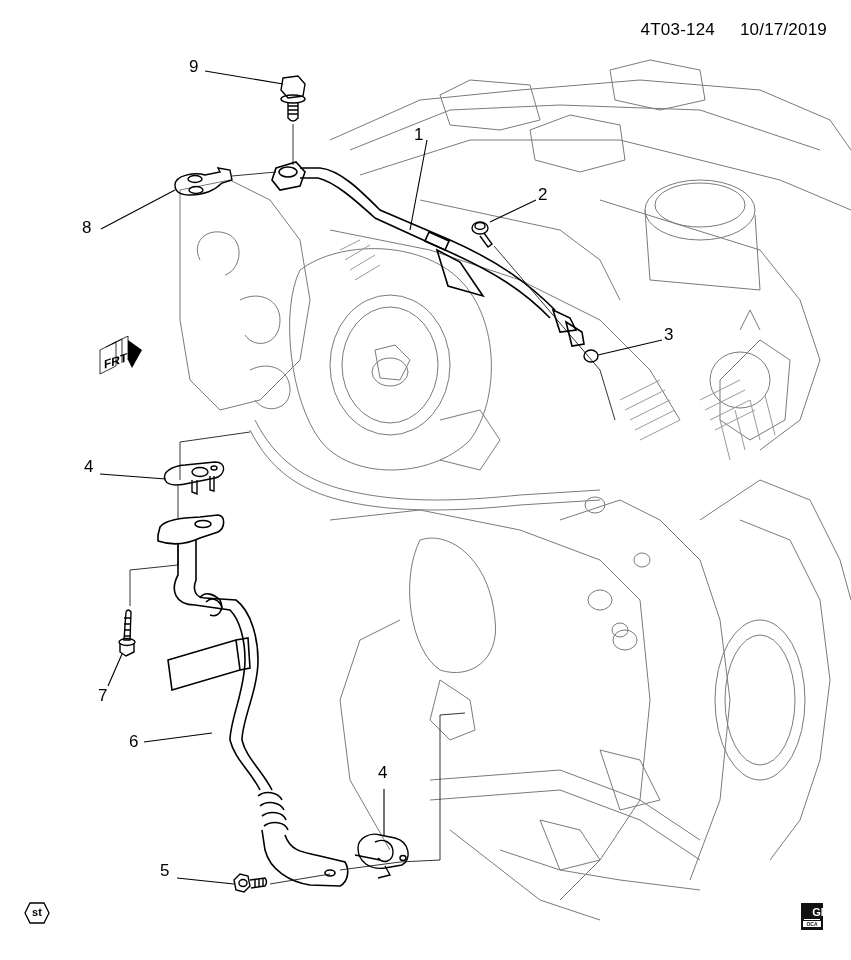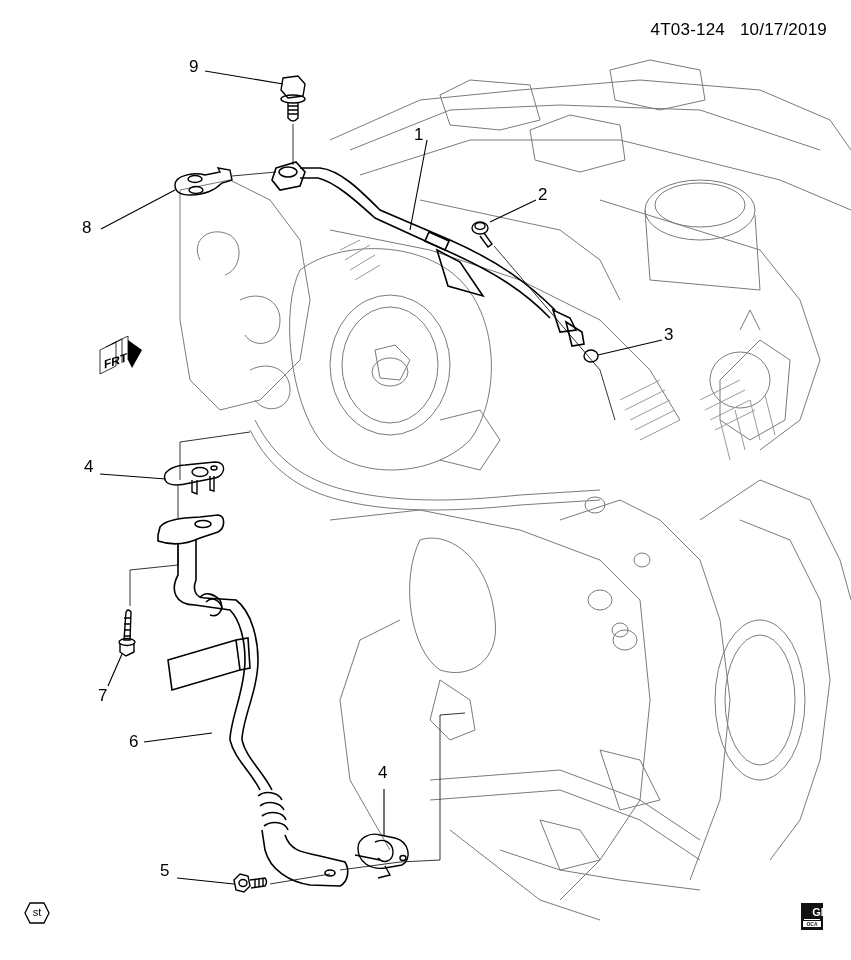--- a/index.html
+++ b/index.html
@@ -1,22 +1,22 @@
 <!DOCTYPE html>
 <html><head>
 <meta charset="utf-8">
 <style>
   html, body { margin: 0; padding: 0; background: #ffffff; }
   body { width: 851px; height: 960px; position: relative; overflow: hidden;
          font-family: "Liberation Sans", sans-serif; color: #000; }
   #stage { position: absolute; left: 0; top: 0; width: 851px; height: 960px; }
   .header { position: absolute; top: 20px; right: 24px; font-size: 17px; letter-spacing: 0.2px; }
-  .header span { margin-left: 10px; }
+  .header span { margin-left: 20px; }
   .callout { position: absolute; font-size: 17px; line-height: 1; }
-  .st-badge { position: absolute; left: 24px; top: 902px; width: 26px; height: 22px; }
+  .st-badge { position: absolute; left: 24px; top: 902px; width: 26px; height: 22px; font-weight: bold; }
   .st-badge svg { position: absolute; left: 0; top: 0; }
   .st-badge span { position: absolute; left: 0; top: 4px; width: 26px; text-align: center; font-size: 11px; }
   .gm-badge { position: absolute; left: 801px; top: 903px; width: 22px; height: 27px; background: #111; }
   .gm-badge .gm { position: absolute; left: 0; top: 3px; width: 40px; text-align: center; color: #fff; font-weight: bold; font-size: 11px; }
   .gm-badge .bar { position: absolute; left: 3px; top: 16px; width: 16px; height: 1px; background: #fff; }
   .gm-badge .sub { position: absolute; left: 2px; top: 18px; width: 18px; height: 6px; background: #fff; color:#111; font-size:5px; line-height:6px; text-align:center; font-weight:bold;}
   .frt { position: absolute; left: 96px; top: 336px; }
   .frt span { position: absolute; left: 8px; top: 18px; font-size: 12px; font-weight: bold; transform: skewY(-18deg); }
   svg line, svg path, svg polyline, svg ellipse, svg circle, svg rect, svg polygon { vector-effect: non-scaling-stroke; }
 </style>

